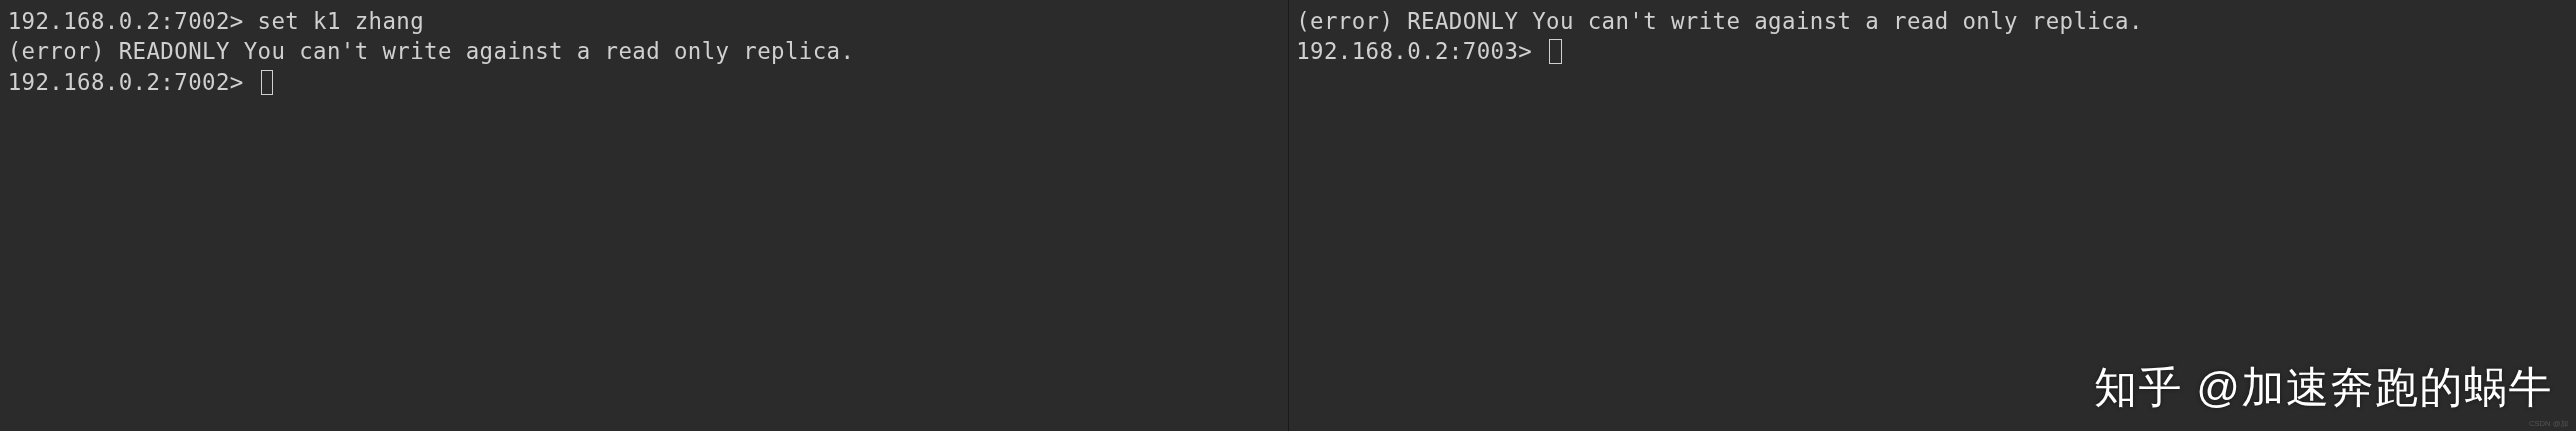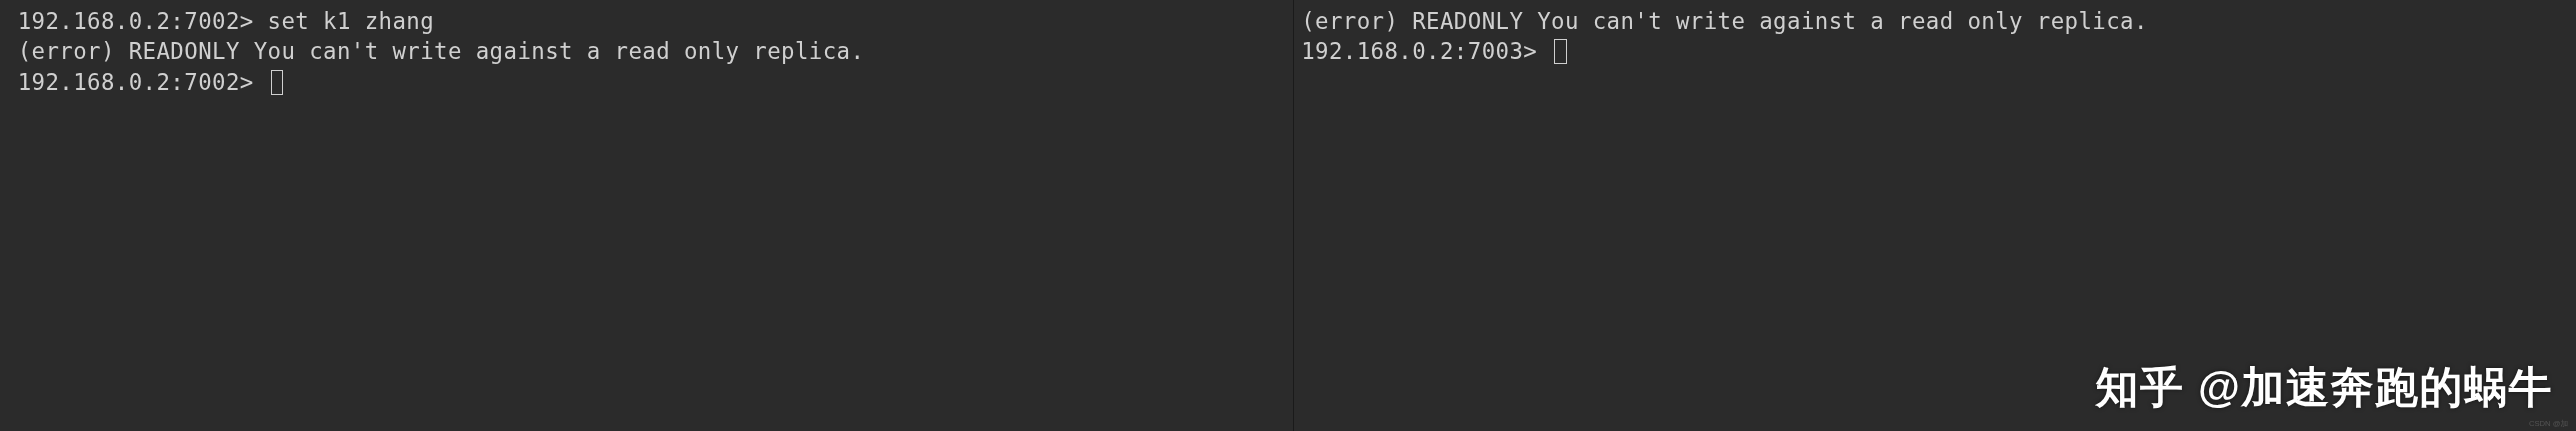--- a/index.html
+++ b/index.html
@@ -17,21 +17,20 @@
       position: relative;
       display: flex;
     }
     .panel {
       flex: 1;
       padding: 6.2px 7.7px;
       position: relative;
     }
     .panel-left {
       border-right: 0.8px solid #1a1a1a;
-      margin-left: 10px;
     }
     .line {
       font-size: 22.4px;
       line-height: 1.35;
       white-space: pre;
       letter-spacing: 0.4px;
     }
     .cursor {
       display: inline-block;
       width: 12.4px;
@@ -39,21 +38,21 @@
       border: 1.5px solid #d0d0d0;
       vertical-align: text-bottom;
       margin-left: 3.1px;
     }
     .watermark {
       position: absolute;
       right: 23px;
       bottom: 15.5px;
       font-family: -apple-system, "PingFang SC", "Microsoft YaHei", sans-serif;
       font-size: 43px;
-      font-weight: 700;
+      font-weight: 400;
       color: #ffffff;
       text-shadow: 0 0 4.6px rgba(0,0,0,0.5);
       letter-spacing: 1.5px;
     }
     .tiny-mark {
       position: absolute;
       right: 7.7px;
       bottom: 3.1px;
       font-size: 7.7px;
       color: rgba(200,200,200,0.25);

